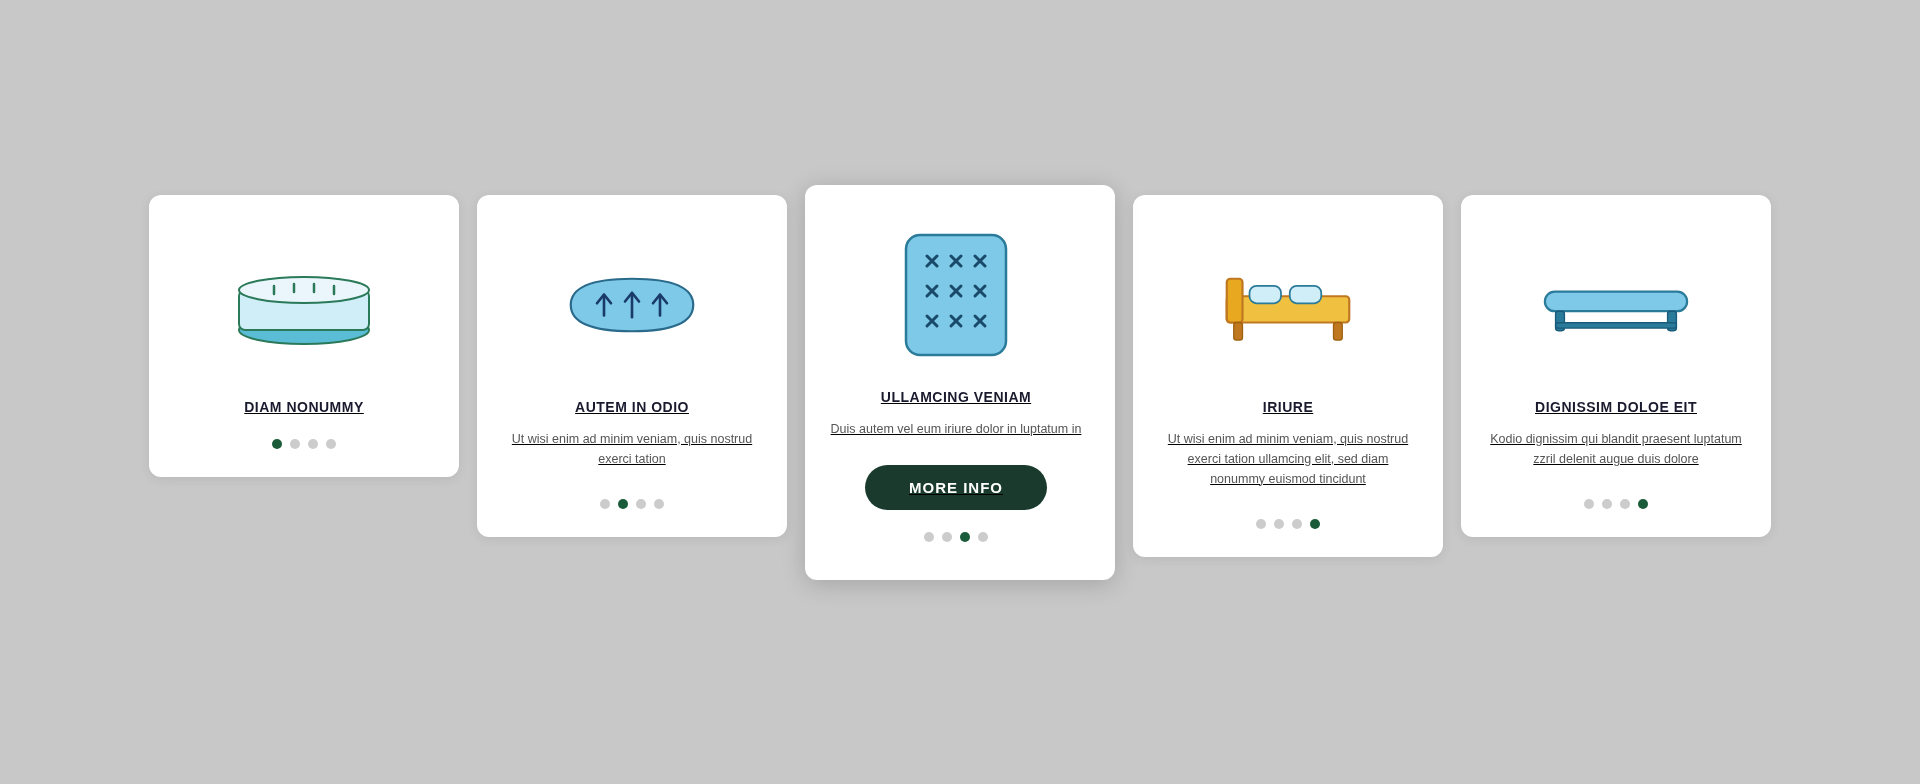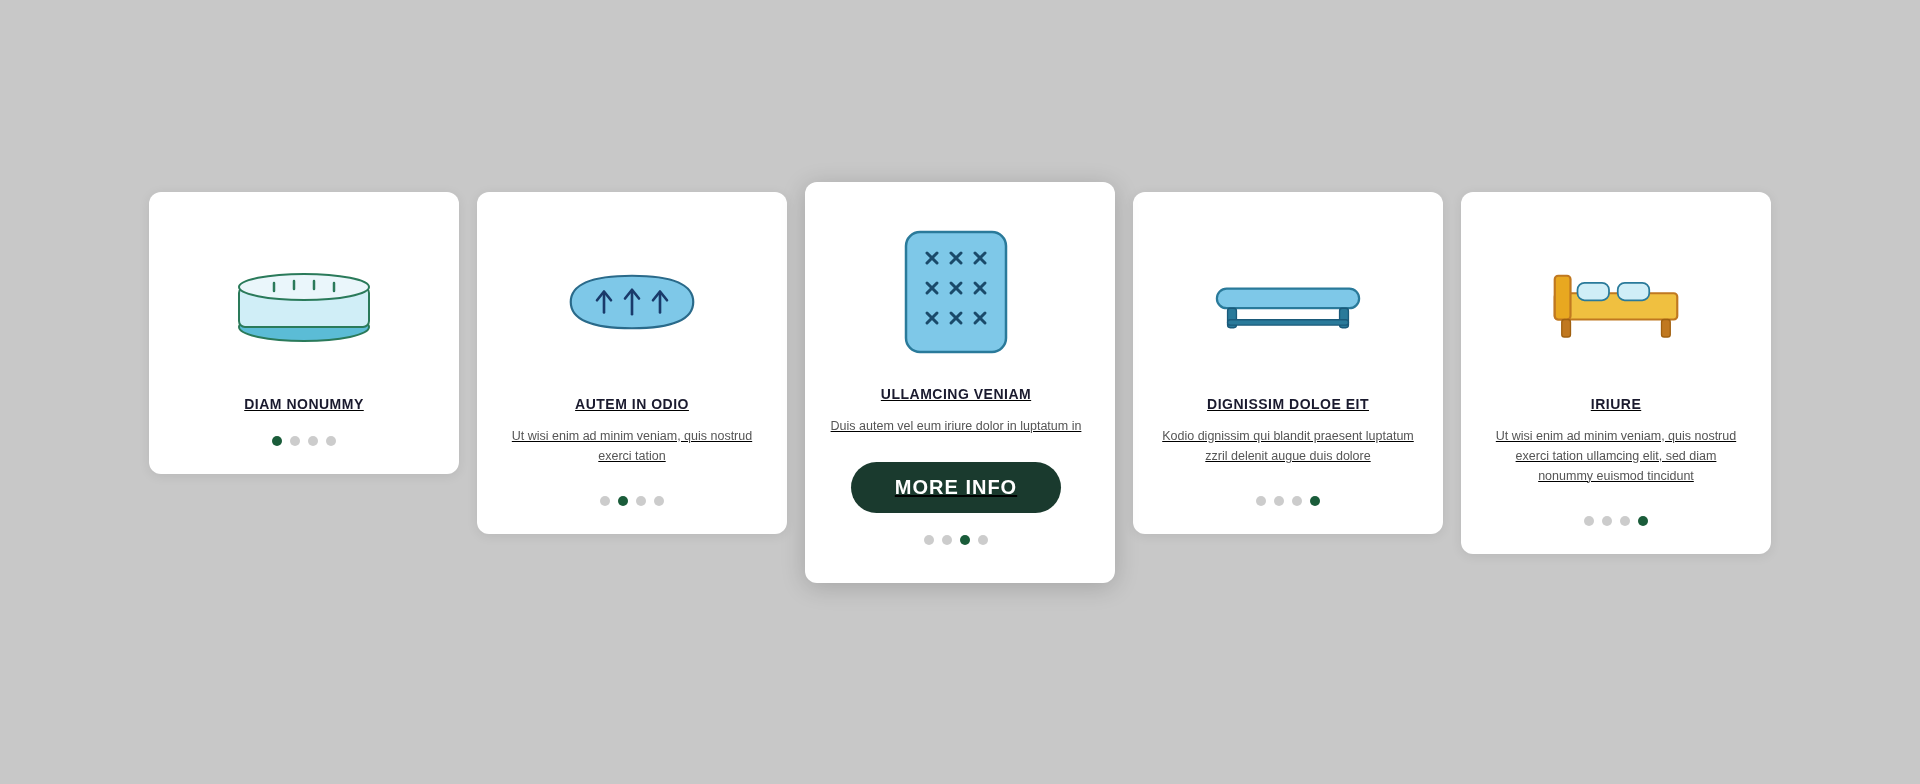--- a/index.html
+++ b/index.html
@@ -59,21 +59,21 @@
       line-height: 1.6;
       margin-bottom: 20px;
       flex: 1;
     }
     .more-info-btn {
       background: #1a3a2e;
       color: #fff;
       border: none;
       border-radius: 30px;
       padding: 14px 44px;
-      font-size: 20px;
+      font-size: 15px;
       font-weight: 700;
       letter-spacing: 1px;
       cursor: pointer;
       margin-bottom: 12px;
       margin-top: 6px;
     }
     .dots {
       display: flex;
       gap: 8px;
       justify-content: center;
@@ -193,20 +193,45 @@
     <button class="more-info-btn">MORE INFO</button>
     <div class="dots">
       <span class="dot"></span>
       <span class="dot"></span>
       <span class="dot active"></span>
       <span class="dot"></span>
     </div>
   </div>
 
   <div class="card">
+    <div class="card-icon bed-icon">
+      <svg viewBox="0 0 160 100" xmlns="http://www.w3.org/2000/svg">
+
+        <rect x="10" y="40" width="140" height="30" rx="4" fill="#f0c040" stroke="#c07820" stroke-width="2.5"></rect>
+
+        <rect x="10" y="20" width="18" height="50" rx="4" fill="#e8a820" stroke="#c07820" stroke-width="2.5"></rect>
+
+        <rect x="36" y="28" width="36" height="20" rx="8" fill="#d0eef7" stroke="#2a7a9a" stroke-width="2"></rect>
+        <rect x="82" y="28" width="36" height="20" rx="8" fill="#d0eef7" stroke="#2a7a9a" stroke-width="2"></rect>
+
+        <rect x="18" y="70" width="10" height="20" rx="3" fill="#c07820" stroke="#a06010" stroke-width="1.5"></rect>
+        <rect x="132" y="70" width="10" height="20" rx="3" fill="#c07820" stroke="#a06010" stroke-width="1.5"></rect>
+      </svg>
+    </div>
+    <div class="card-title">IRIURE</div>
+    <div class="card-text">Ut wisi enim ad minim veniam, quis nostrud exerci tation ullamcing elit, sed diam nonummy euismod tincidunt</div>
+    <div class="dots">
+      <span class="dot"></span>
+      <span class="dot"></span>
+      <span class="dot"></span>
+      <span class="dot active"></span>
+    </div>
+  </div>
+
+  <div class="card">
     <div class="card-icon bench-icon">
       <svg viewBox="0 0 180 80" xmlns="http://www.w3.org/2000/svg">
 
         <rect x="10" y="25" width="160" height="22" rx="11" fill="#7ec8e8" stroke="#2a7a9a" stroke-width="2.5"></rect>
 
         <rect x="22" y="47" width="10" height="22" rx="3" fill="#2a7a9a" stroke="#1a5a7a" stroke-width="1.5"></rect>
         <rect x="148" y="47" width="10" height="22" rx="3" fill="#2a7a9a" stroke="#1a5a7a" stroke-width="1.5"></rect>
 
         <rect x="22" y="60" width="136" height="6" rx="3" fill="#2a7a9a" stroke="#1a5a7a" stroke-width="1.5"></rect>
       </svg>
@@ -214,38 +239,13 @@
     <div class="card-title">DIGNISSIM DOLOE EIT</div>
     <div class="card-text">Kodio dignissim qui blandit praesent luptatum zzril delenit augue duis dolore</div>
     <div class="dots">
       <span class="dot"></span>
       <span class="dot"></span>
       <span class="dot"></span>
       <span class="dot active"></span>
     </div>
   </div>
 
-  <div class="card">
-    <div class="card-icon bed-icon">
-      <svg viewBox="0 0 160 100" xmlns="http://www.w3.org/2000/svg">
-
-        <rect x="10" y="40" width="140" height="30" rx="4" fill="#f0c040" stroke="#c07820" stroke-width="2.5"></rect>
-
-        <rect x="10" y="20" width="18" height="50" rx="4" fill="#e8a820" stroke="#c07820" stroke-width="2.5"></rect>
-
-        <rect x="36" y="28" width="36" height="20" rx="8" fill="#d0eef7" stroke="#2a7a9a" stroke-width="2"></rect>
-        <rect x="82" y="28" width="36" height="20" rx="8" fill="#d0eef7" stroke="#2a7a9a" stroke-width="2"></rect>
-
-        <rect x="18" y="70" width="10" height="20" rx="3" fill="#c07820" stroke="#a06010" stroke-width="1.5"></rect>
-        <rect x="132" y="70" width="10" height="20" rx="3" fill="#c07820" stroke="#a06010" stroke-width="1.5"></rect>
-      </svg>
-    </div>
-    <div class="card-title">IRIURE</div>
-    <div class="card-text">Ut wisi enim ad minim veniam, quis nostrud exerci tation ullamcing elit, sed diam nonummy euismod tincidunt</div>
-    <div class="dots">
-      <span class="dot"></span>
-      <span class="dot"></span>
-      <span class="dot"></span>
-      <span class="dot active"></span>
-    </div>
-  </div>
-
 </div>
 
 </body></html>

